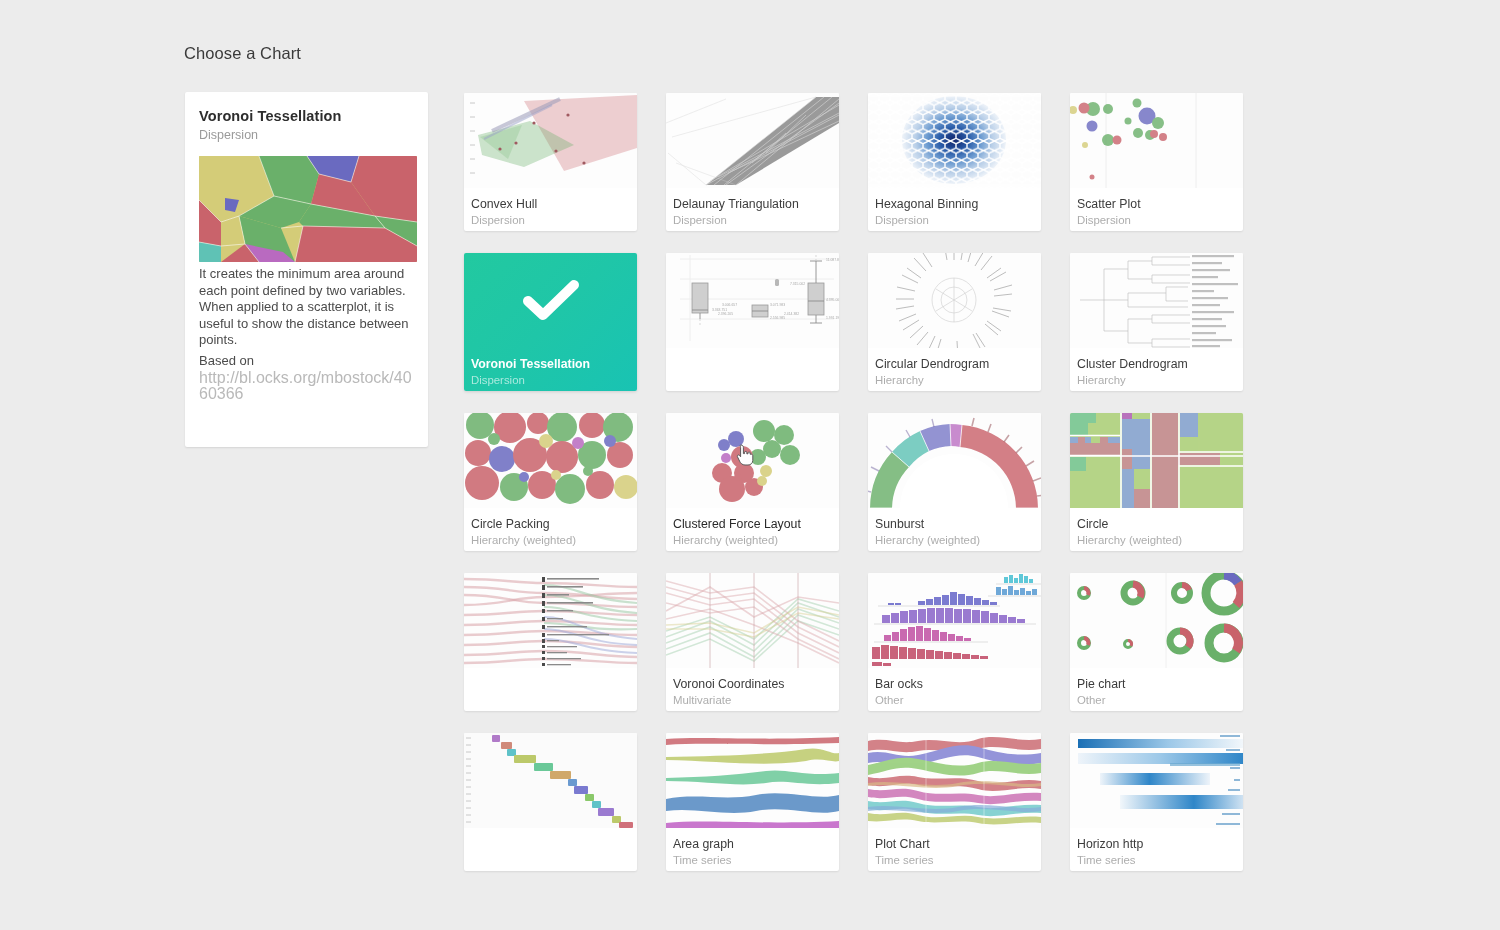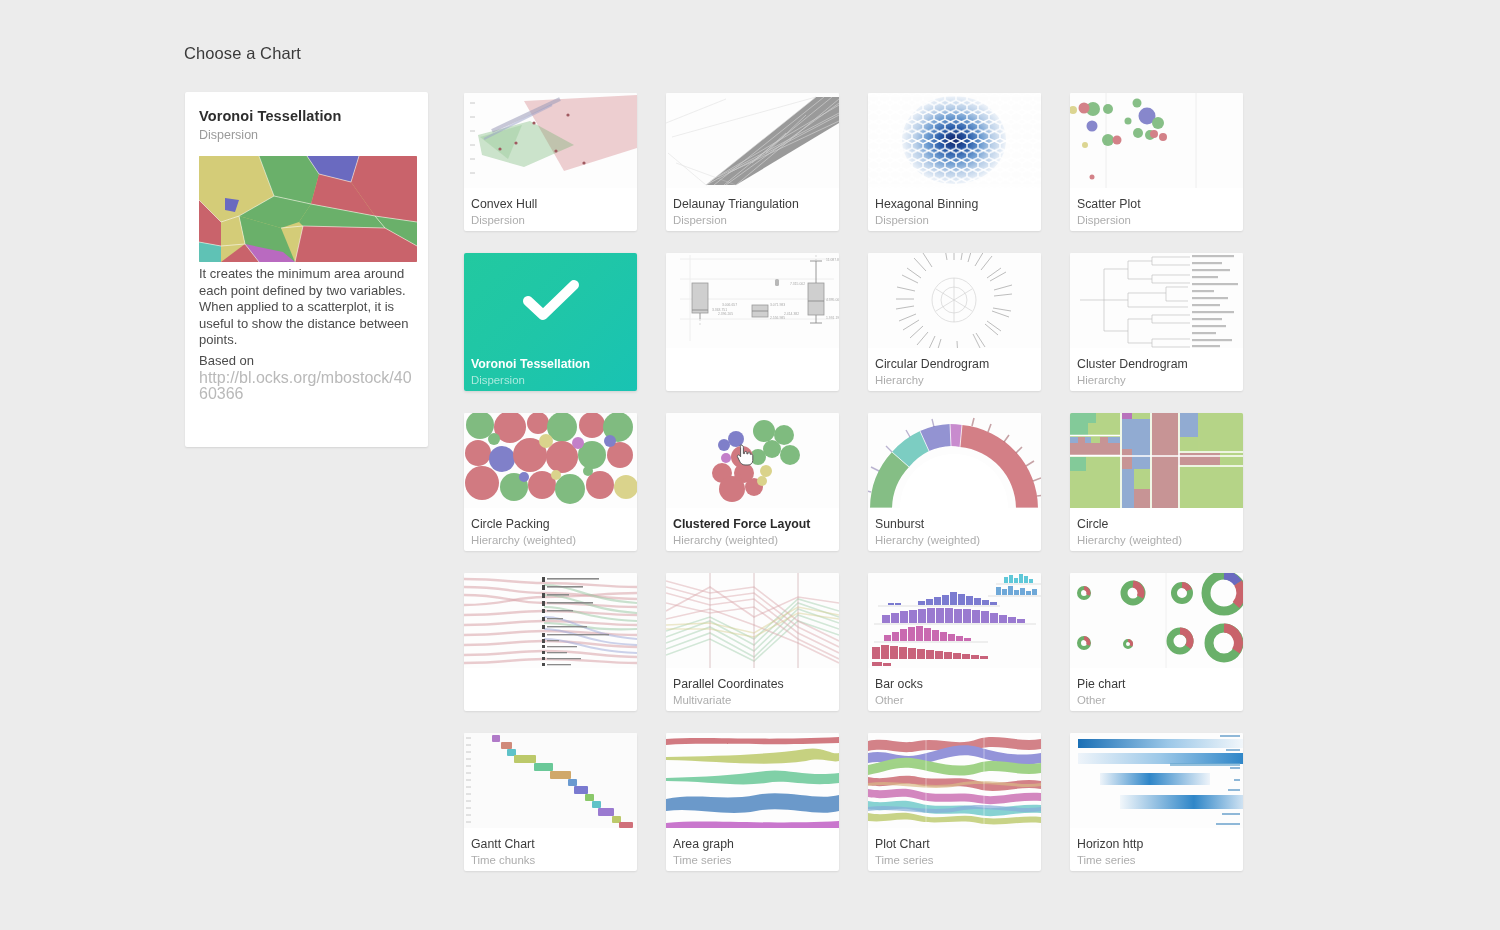--- a/index.html
+++ b/index.html
@@ -46,21 +46,21 @@
   }
   .card {
     height: 138px; background: #fff; border-radius: 2px; overflow: hidden;
     box-shadow: 0 1px 2px rgba(0,0,0,.09);
     position: relative; cursor: pointer;
   }
   .card .thumb { height: 95px; width: 100%; position: relative; overflow: hidden; background: #fff; }
   .card .meta { padding: 9px 7px 0 7px; }
   .card .name { font-size: 12.3px; color: #3c3c3c; line-height: 14px; }
   .card .cat  { font-size: 11.4px; color: #adadad; margin-top: 3px; line-height: 13px; }
-  .card.hover .name { font-weight: bold; color:#2a2a2a; }
+  .card.hover .name { font-weight: normal; color:#2a2a2a; }
 
   .card.selected {
     background: linear-gradient(135deg,#22c9a0 0%,#1fc6a8 50%,#19c3b3 100%);
     box-shadow: 0 1px 3px rgba(0,0,0,.12);
   }
   .card.selected .thumb { background: transparent; }
   .card.selected .name { color:#fff; font-weight:bold; }
   .card.selected .cat { color: rgba(255,255,255,.62); }
   .check { position:absolute; left:0; top:0; width:100%; height:100%;
            display:flex; align-items:center; justify-content:center; }
@@ -585,21 +585,21 @@
           <g fill="none" stroke="#d6cf8e" stroke-opacity=".45" stroke-width="1.6">
             <path d="M0,52 L44,50 L88,60 L132,34 L173,42"></path>
             <path d="M0,56 L44,56 L88,64 L132,40 L173,46"></path>
           </g>
           <g stroke="#c9a3a8" stroke-width=".8" opacity=".8">
             <path d="M44,0 V95 M88,0 V95 M132,0 V95"></path>
           </g>
         </svg>
       </div>
       <div class="meta">
-        <div class="name">Parallel Coordinates</div>
+        <div class="name">Voronoi Coordinates</div>
         <div class="cat">Multivariate</div>
       </div>
     </div>
 
     <div class="card">
       <div class="thumb">
         <svg width="173" height="95" viewBox="0 0 173 95">
           <rect width="173" height="95" fill="#fdfdfd"></rect>
           <g fill="#5fc8d8">
             <rect x="136" y="4" width="4" height="6"></rect>
@@ -744,24 +744,20 @@
             <rect x="86" y="38" width="21" height="8" fill="#d0a86a" rx="1"></rect>
             <rect x="104" y="46" width="9" height="7" fill="#6a9ad0" rx="1"></rect>
             <rect x="110" y="53" width="14" height="8" fill="#7a7ad0" rx="1"></rect>
             <rect x="121" y="61" width="9" height="7" fill="#8ac86a" rx="1"></rect>
             <rect x="128" y="68" width="9" height="7" fill="#5fc2c8" rx="1"></rect>
             <rect x="134" y="75" width="16" height="8" fill="#9a7ad0" rx="1"></rect>
             <rect x="148" y="83" width="9" height="7" fill="#bcc96a" rx="1"></rect>
             <rect x="155" y="89" width="14" height="6" fill="#d0707a" rx="1"></rect>
           </g>
         </svg>
-      </div>
-      <div class="meta">
-        <div class="name">Gantt Chart</div>
-        <div class="cat">Time chunks</div>
       </div>
     </div>
 
     <div class="card">
       <div class="thumb">
         <svg width="173" height="95" viewBox="0 0 173 95">
           <rect width="173" height="95" fill="#fdfdfd"></rect>
           <path d="M0,6 C40,3 90,8 173,4 L173,10 C90,13 40,9 0,12 Z" fill="#c9636b" opacity=".85"></path>
           <path d="M0,24 C50,23 100,22 140,16 C156,13 166,22 173,20 L173,28 C166,30 156,24 140,28
                    C100,34 50,28 0,27 Z" fill="#bcc96a" opacity=".85"></path>

